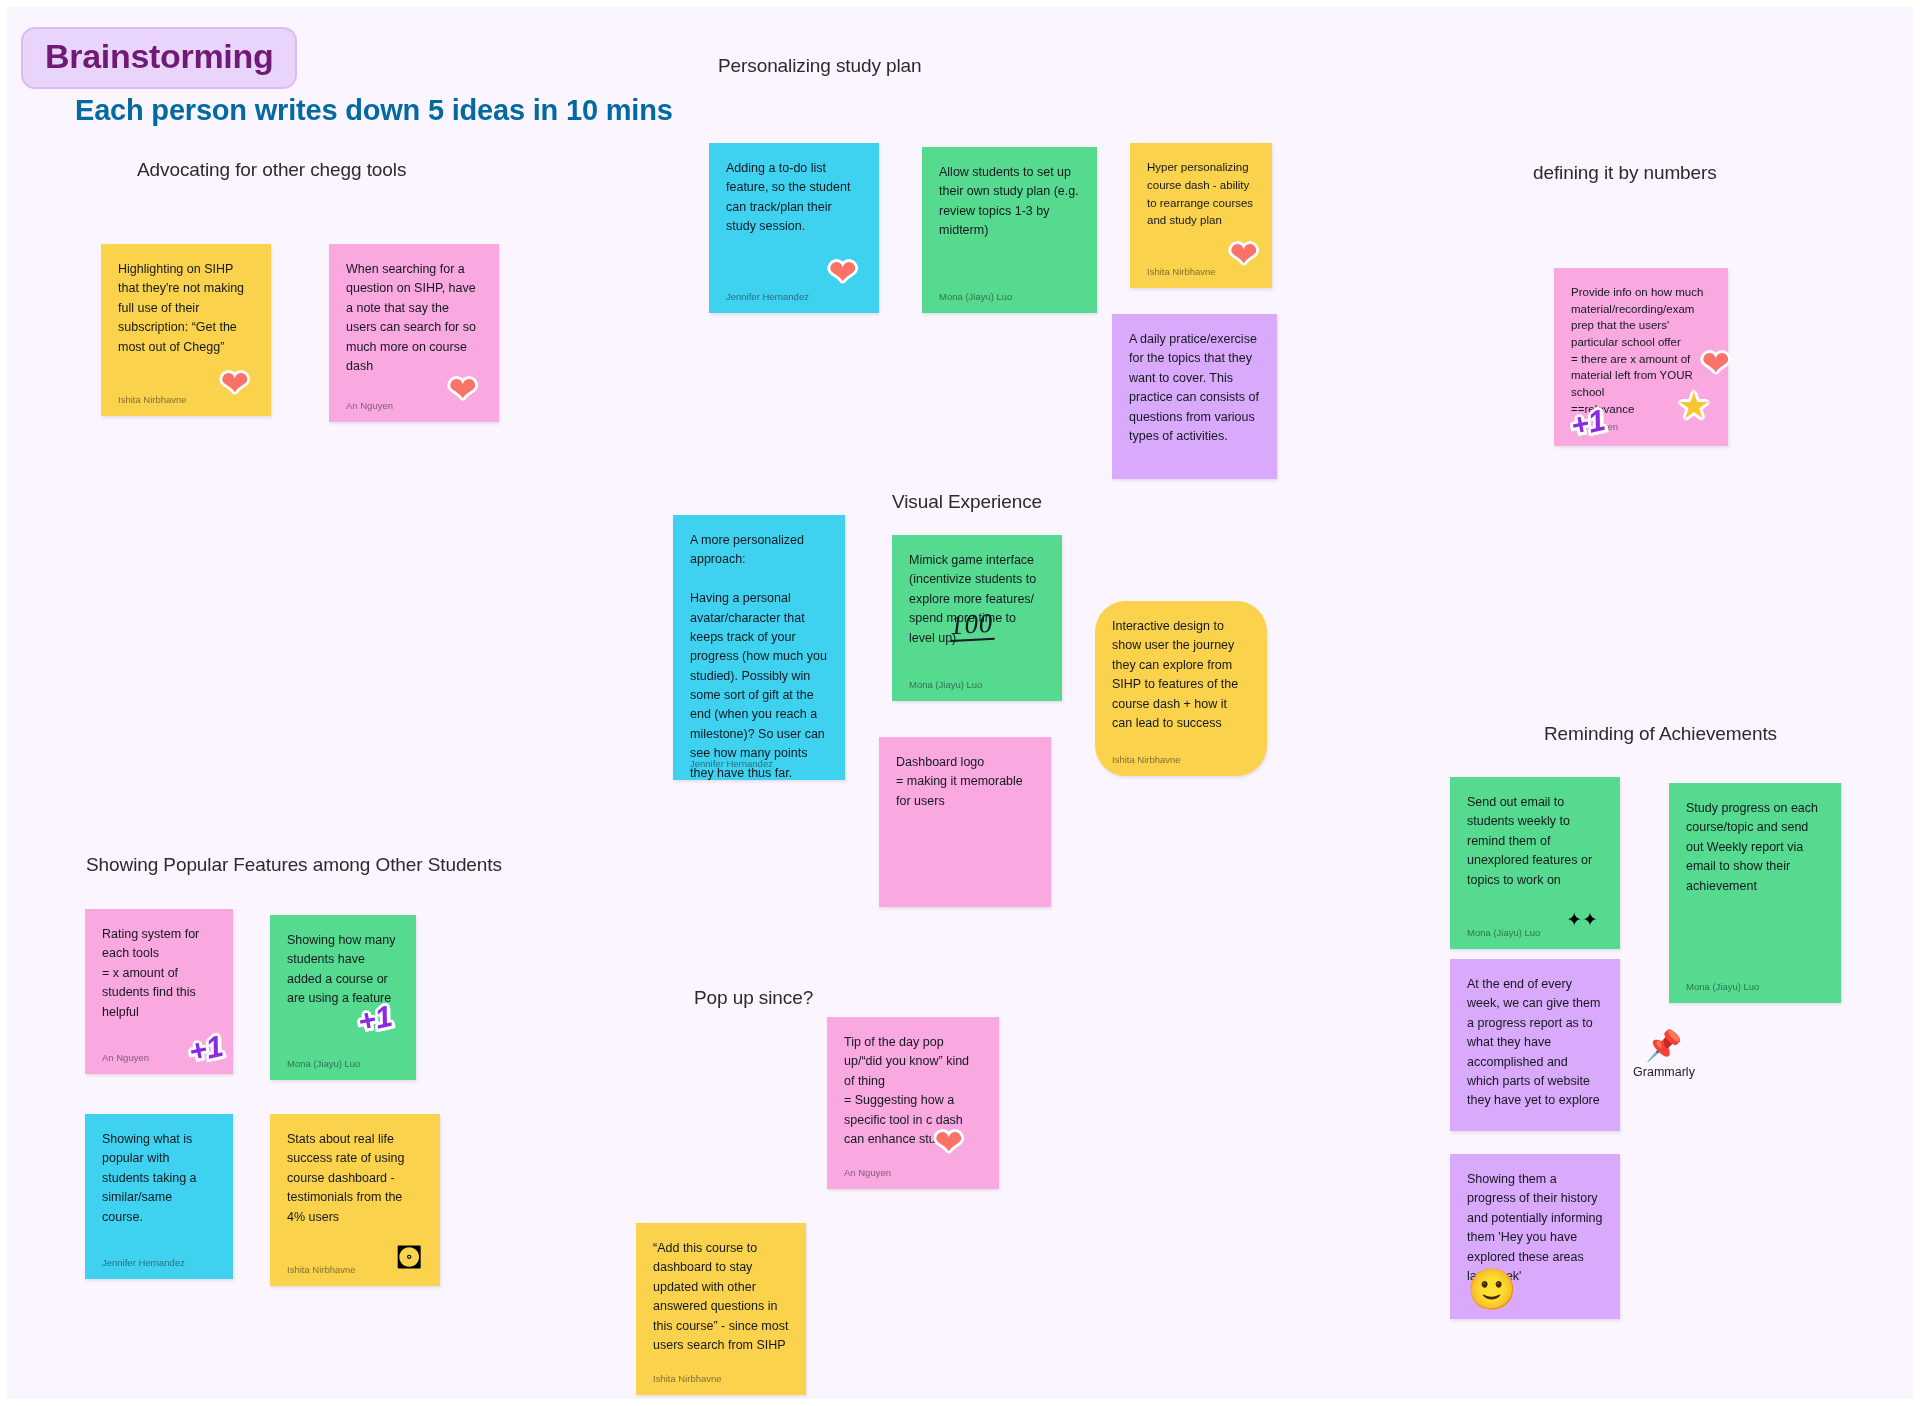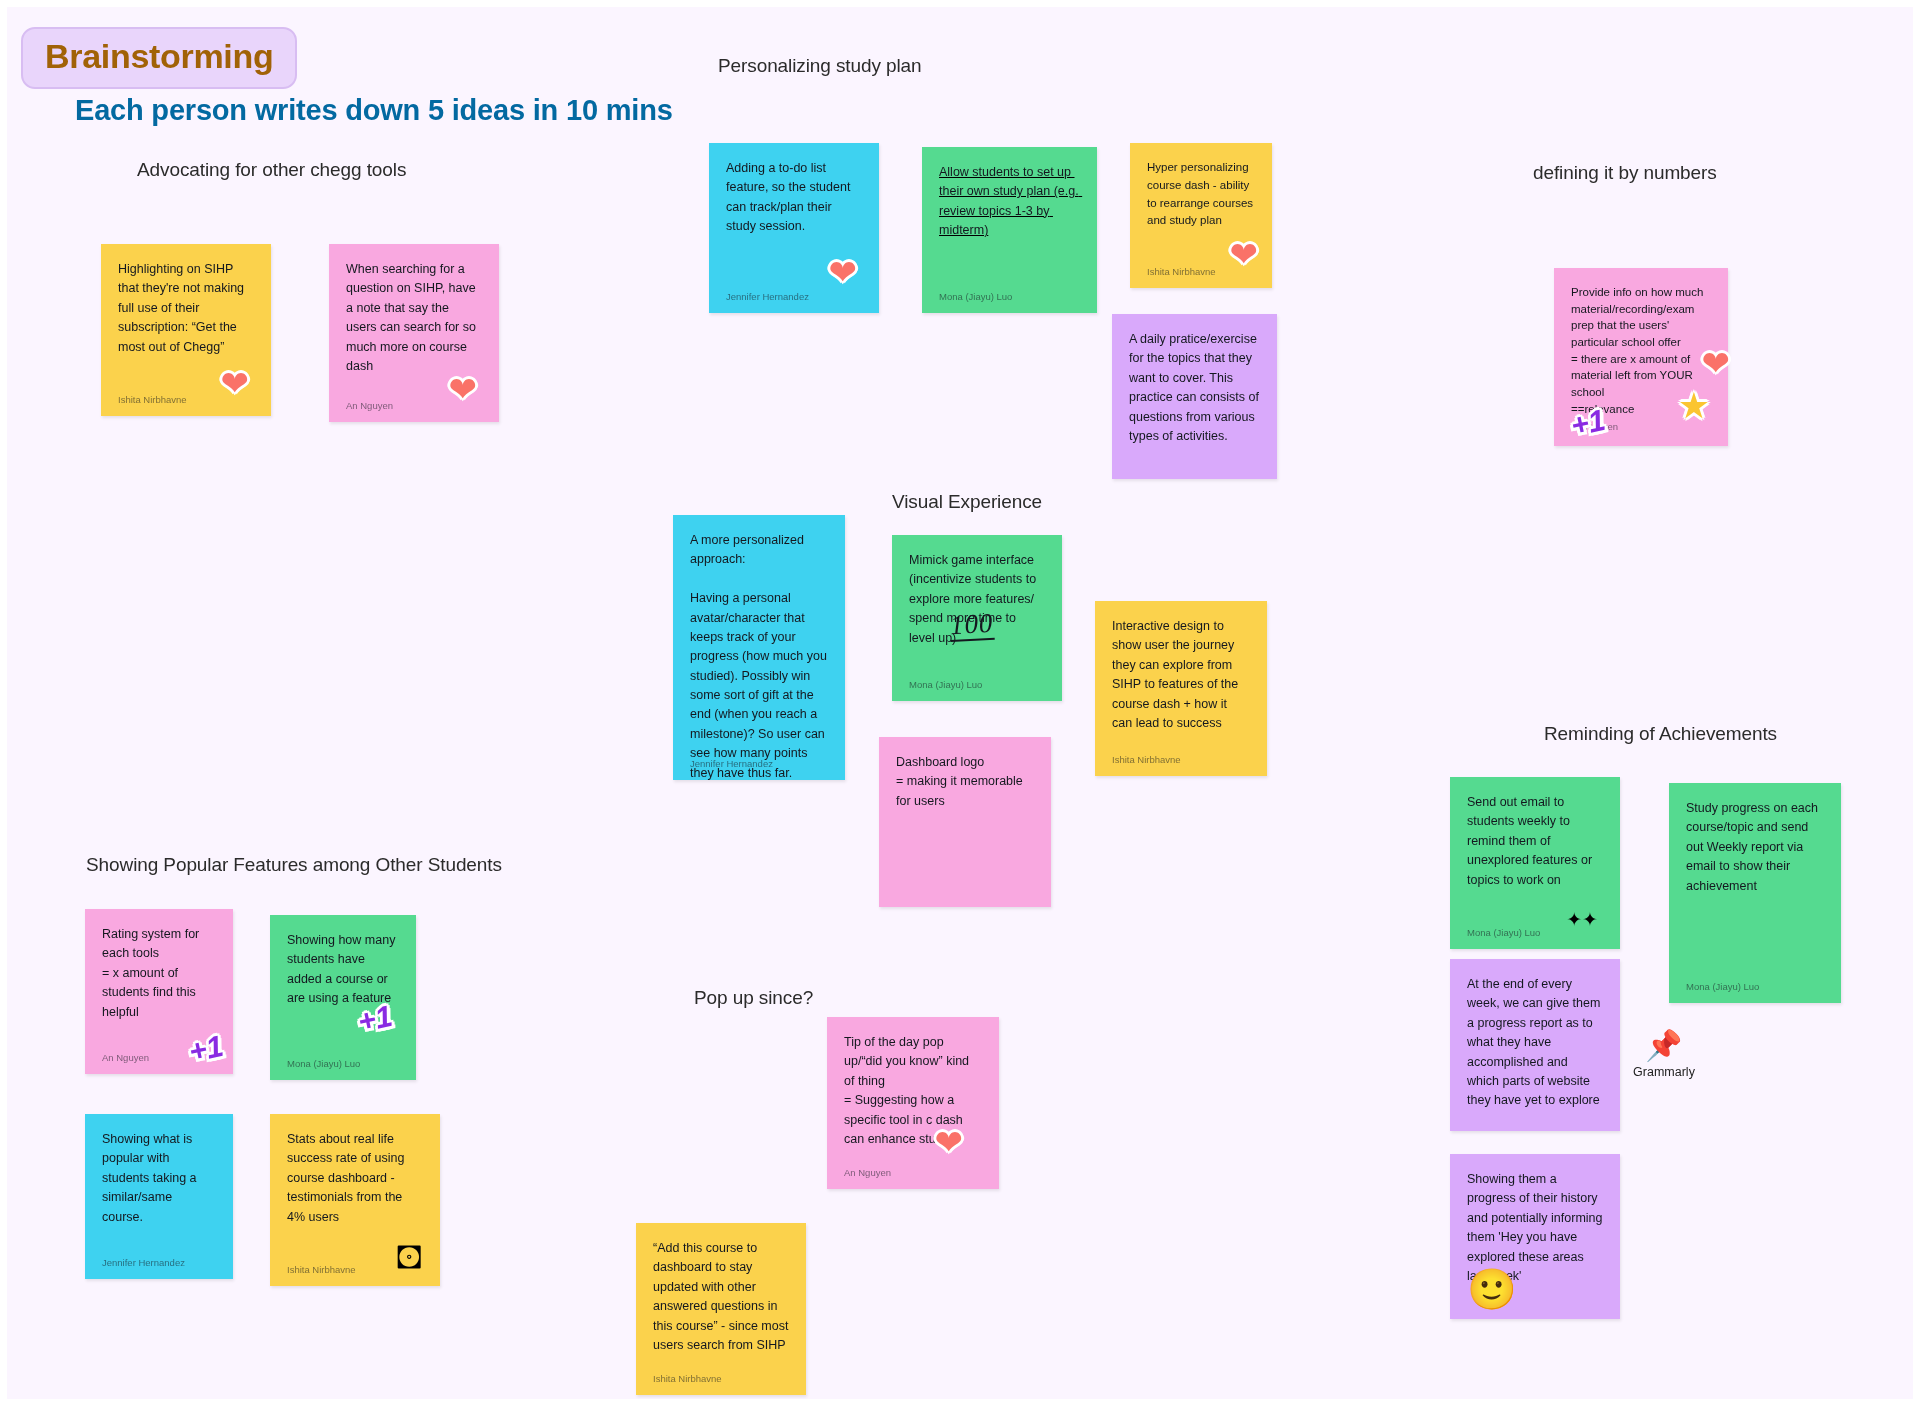--- a/index.html
+++ b/index.html
@@ -25,21 +25,21 @@
   .title-badge {
     position: absolute;
     left: 14px;
     top: 20px;
     background: #e9d5fb;
     border: 2px solid #d8bdf2;
     border-radius: 14px;
     padding: 10px 22px 12px 22px;
     font-size: 34px;
     font-weight: 700;
-    color: #a16207;
+    color: #701a75;
     letter-spacing: -0.3px;
     line-height: 1.05;
   }
 
   .subtitle {
     position: absolute;
     left: 68px;
     top: 87px;
     font-size: 29px;
     color: #0369a1;
@@ -183,21 +183,21 @@
     <div class="note-author">An Nguyen</div>
     <span class="sticker sticker-heart" style="right:22px; bottom:16px;">❤</span>
   </div>
 
   <div class="note c-blue" style="left:702px; top:136px; width:170px; height:170px;">
     <div class="note-text">Adding a to-do list feature, so the student can track/plan their study session.</div>
     <div class="note-author">Jennifer Hernandez</div>
     <span class="sticker sticker-heart" style="right:22px; bottom:24px;">❤</span>
   </div>
 
-  <div class="note c-green" style="left:915px; top:140px; width:175px; height:166px;text-decoration:underline;">
+  <div class="note c-green" style="left:915px; top:140px; width:175px; height:166px;">
     <div class="note-text">Allow students to set up their own study plan (e.g. review topics 1-3 by midterm)</div>
     <div class="note-author">Mona (Jiayu) Luo</div>
   </div>
 
   <div class="note c-yellow" style="left:1123px; top:136px; width:142px; height:145px;">
     <div class="note-text" style="font-size:11.5px;">Hyper personalizing course dash - ability to rearrange courses and study plan</div>
     <div class="note-author">Ishita Nirbhavne</div>
     <span class="sticker sticker-heart" style="right:14px; bottom:17px;">❤</span>
   </div>
 
@@ -221,21 +221,21 @@
 Having a personal avatar/character that keeps track of your progress (how much you studied). Possibly win some sort of gift at the end (when you reach a milestone)? So user can see how many points they have thus far.</div>
     <div class="note-author">Jennifer Hernandez</div>
   </div>
 
   <div class="note c-green" style="left:885px; top:528px; width:170px; height:166px;">
     <div class="note-text">Mimick game interface (incentivize students to explore more features/ spend more time to level up)</div>
     <div class="note-author">Mona (Jiayu) Luo</div>
     <span class="sticker sticker-hundred" style="left:58px; bottom:60px;">100</span>
   </div>
 
-  <div class="note c-yellow" style="left:1088px; top:594px; width:172px; height:175px;">
+  <div class="note c-yellow" style="left:1088px; top:594px; width:172px; height:175px;border-radius:31px;">
     <div class="note-text">Interactive design to show user the journey they can explore from SIHP to features of the course dash + how it can lead to success</div>
     <div class="note-author">Ishita Nirbhavne</div>
   </div>
 
   <div class="note c-pink" style="left:872px; top:730px; width:172px; height:170px;">
     <div class="note-text">Dashboard logo
 = making it memorable for users</div>
   </div>
 
   <div class="note c-pink" style="left:78px; top:902px; width:148px; height:165px;">

